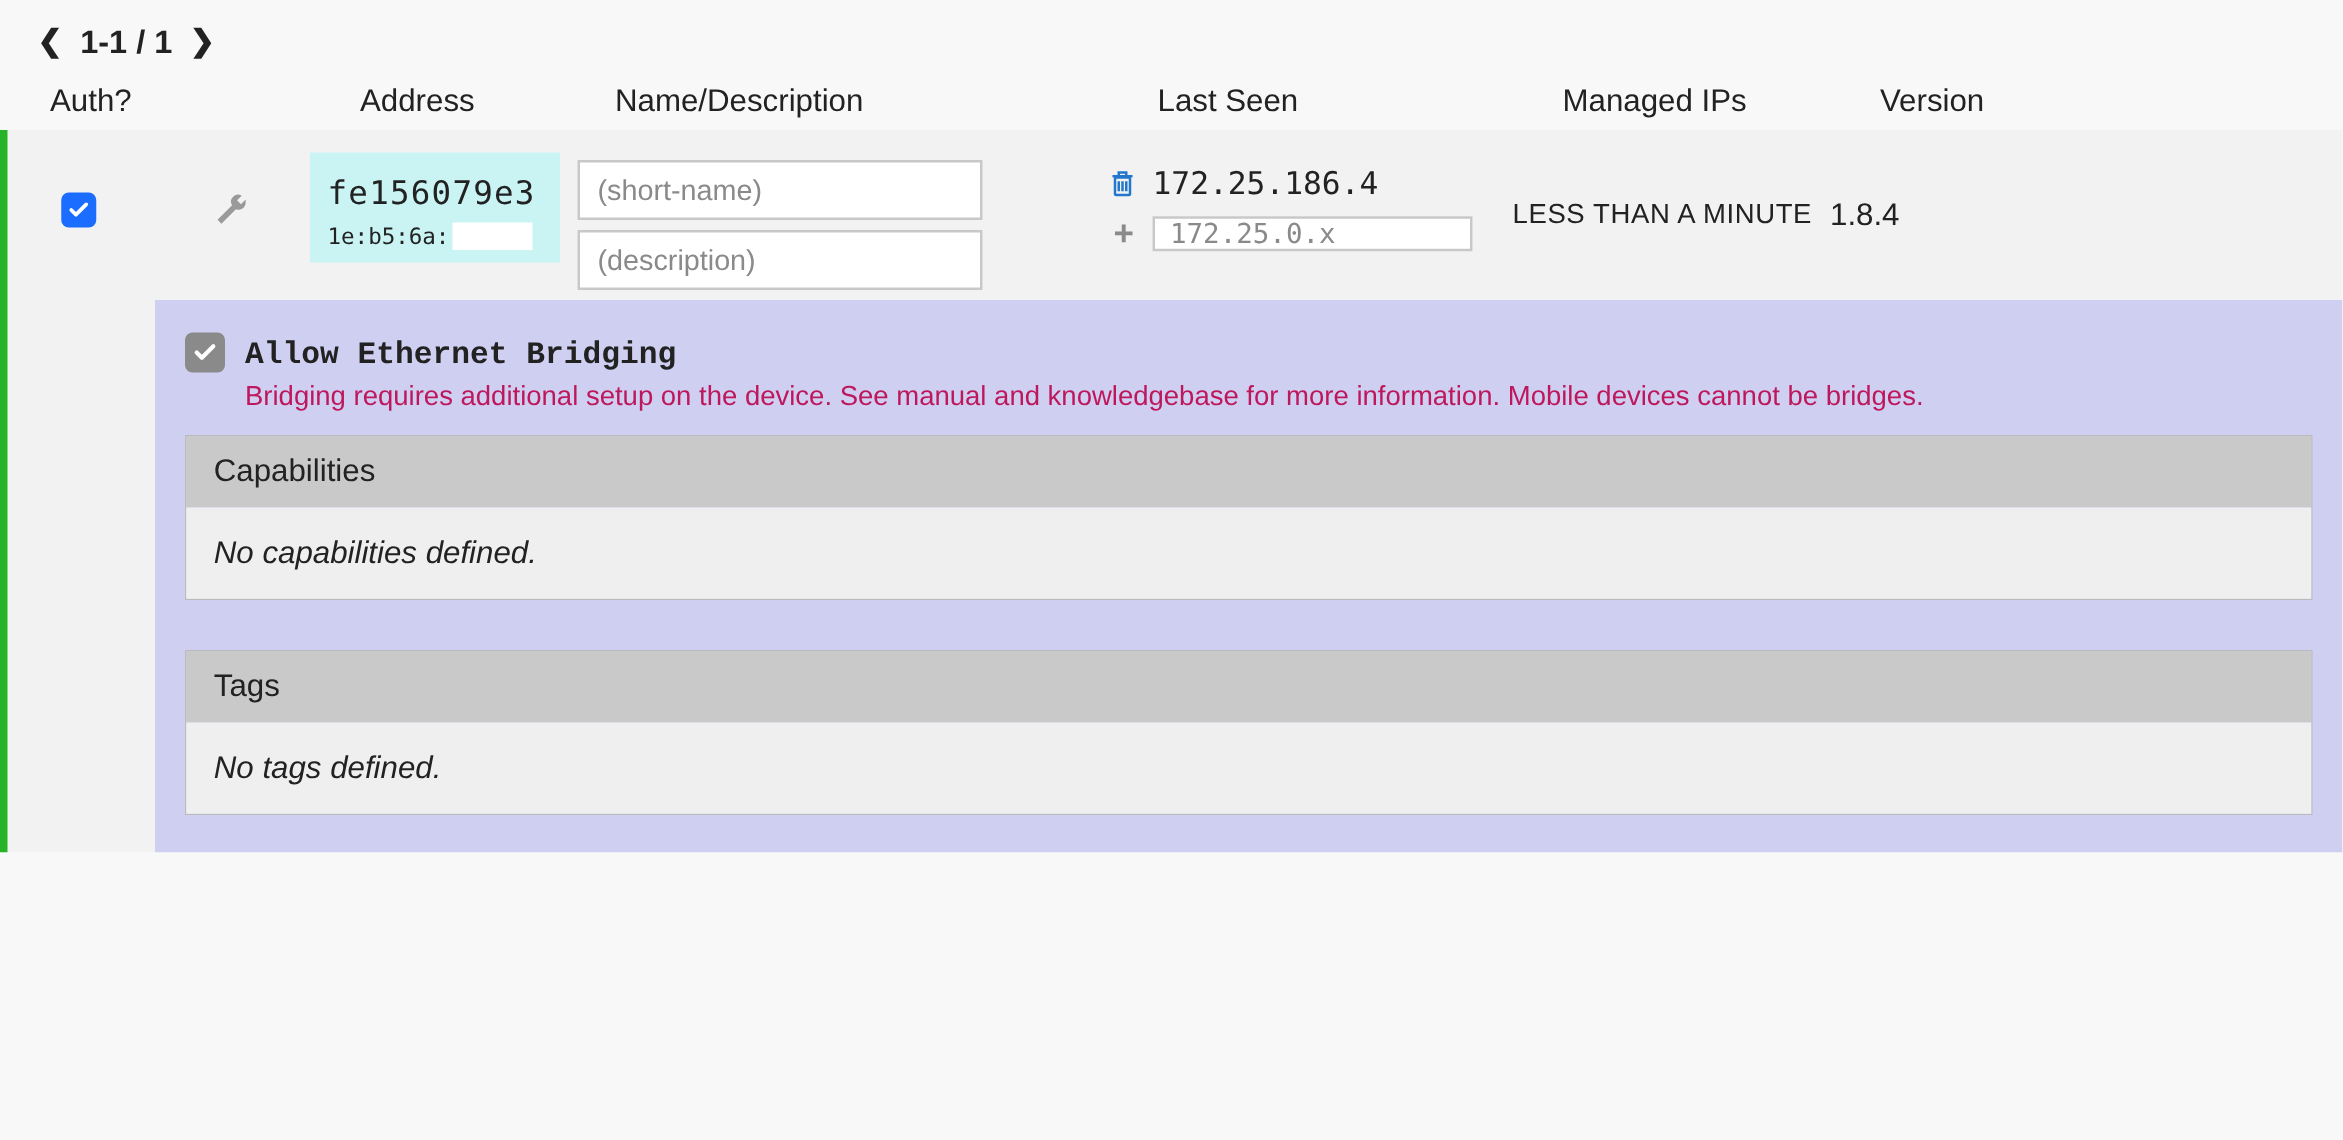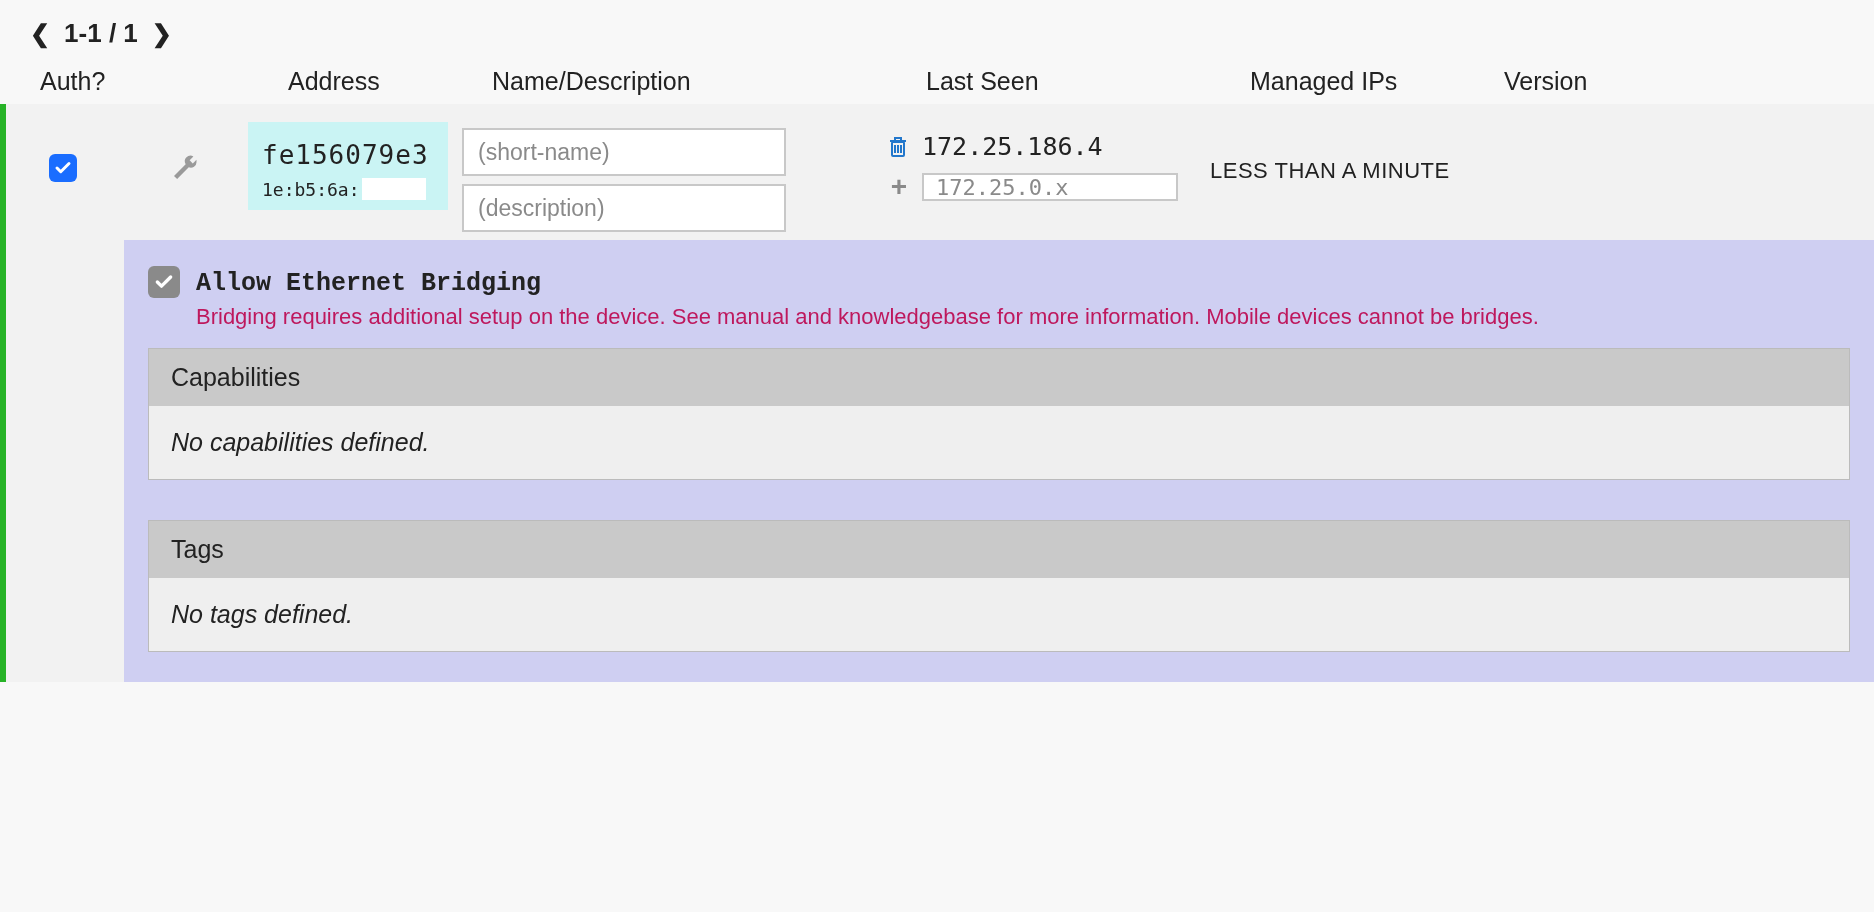--- a/index.html
+++ b/index.html
@@ -168,20 +168,21 @@
             </svg>
         </span>
         <span>172.25.186.4</span>
       </div>
       <div class="add-line">
         <span class="plus">+</span>
         <input type="text" placeholder="172.25.0.x" style="">
       </div>
     </div>
     <div class="seen-cell">LESS THAN A MINUTE</div>
+    <div class="ver-cell">1.8.4</div>
   </div>
 
   <div class="expand">
     <div class="opt-row">
       <div class="chk filled">
         <svg width="20" height="20" viewBox="0 0 24 24" fill="none" stroke="white" stroke-width="4" stroke-linecap="round" stroke-linejoin="round">
             <polyline points="4 12 9 17 20 6"></polyline>
           </svg>
       </div>
       <div class="opt-label">Allow Ethernet Bridging</div>

